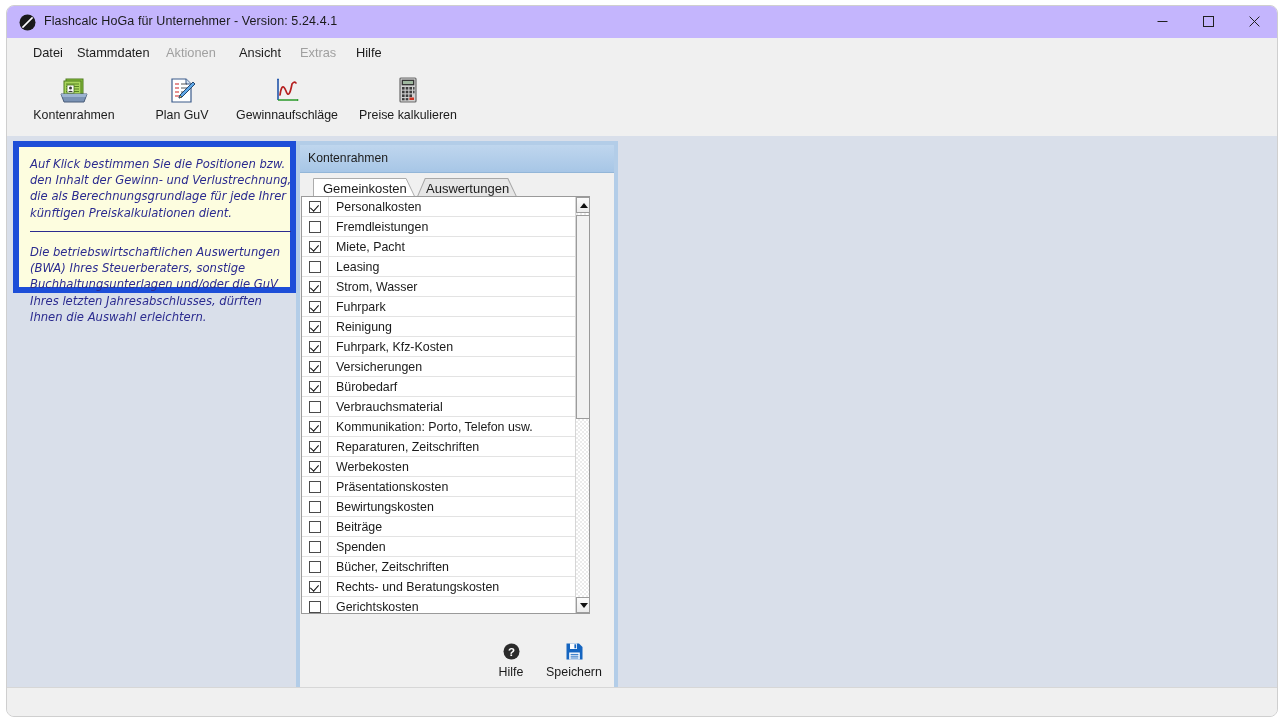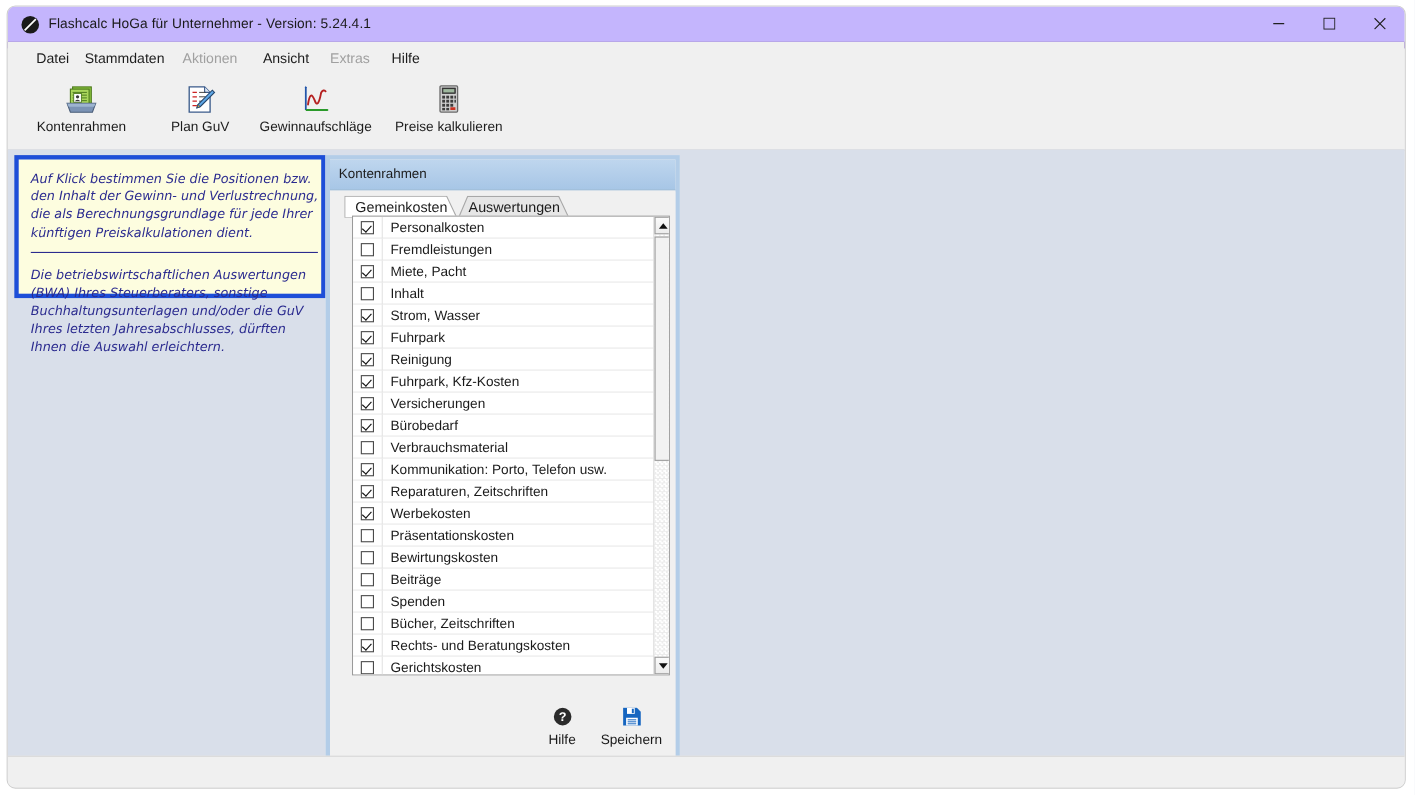--- a/index.html
+++ b/index.html
@@ -128,23 +128,23 @@
     left: 0; top: 130px;
     width: 100%;
     bottom: 28px;
     background: #d9dfea;
   }
 
   
   .infopanel {
     position: absolute;
     left: 6px; top: 5px;
-    width: 283px; height: 130px;
+    width: 283px; height: 152px;
     background: #fdfddf;
-    border: 4px solid #1d4ed8;
+    border: 6px solid #1d4ed8;
     box-sizing: border-box;
   }
   .infotext {
     position: absolute;
     left: 11px;
     width: 262px;
     font-family: "DejaVu Sans", sans-serif;
     font-style: italic;
     font-size: 11.6px;
     line-height: 16.2px;
@@ -211,21 +211,21 @@
     left: 0; top: 0; right: 0; bottom: 0;
     z-index: 0;
   }
   .tab .tab-label { position: relative; z-index: 1; }
   .tab-active { left: 5px; }
   .tab-inactive { left: 108px; }
 
   
   .listbox {
     position: absolute;
-    left: 20px; top: 22px;
+    left: 1px; top: 22px;
     width: 289px; height: 418px;
     background: #ffffff;
     border: 1px solid #9a9a9a;
     box-sizing: border-box;
     overflow: hidden;
   }
   .lrow {
     position: relative;
     height: 20px;
     border-bottom: 1px solid #e3e3e3;
@@ -521,21 +521,21 @@
                 <span class="ltext">Fremdleistungen</span>
               </div>
               <div class="lrow">
                 <span class="lcheck on"></span>
                 <span class="lsep"></span>
                 <span class="ltext">Miete, Pacht</span>
               </div>
               <div class="lrow">
                 <span class="lcheck"></span>
                 <span class="lsep"></span>
-                <span class="ltext">Inhalt</span>
+                <span class="ltext">Leasing</span>
               </div>
               <div class="lrow">
                 <span class="lcheck on"></span>
                 <span class="lsep"></span>
                 <span class="ltext">Strom, Wasser</span>
               </div>
               <div class="lrow">
                 <span class="lcheck on"></span>
                 <span class="lsep"></span>
                 <span class="ltext">Fuhrpark</span>

